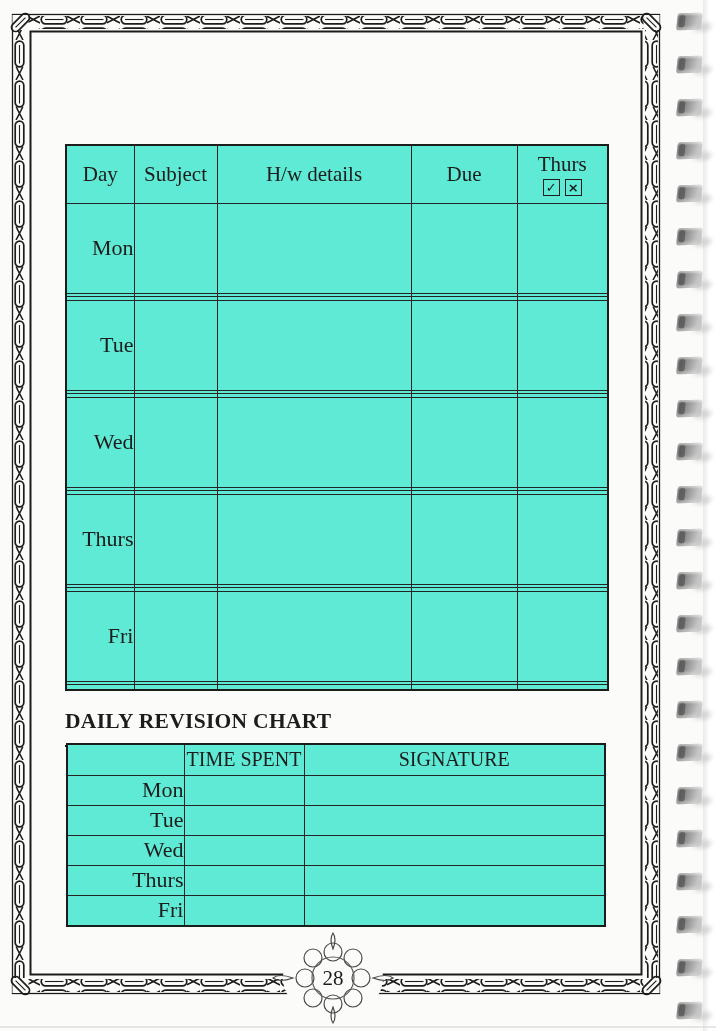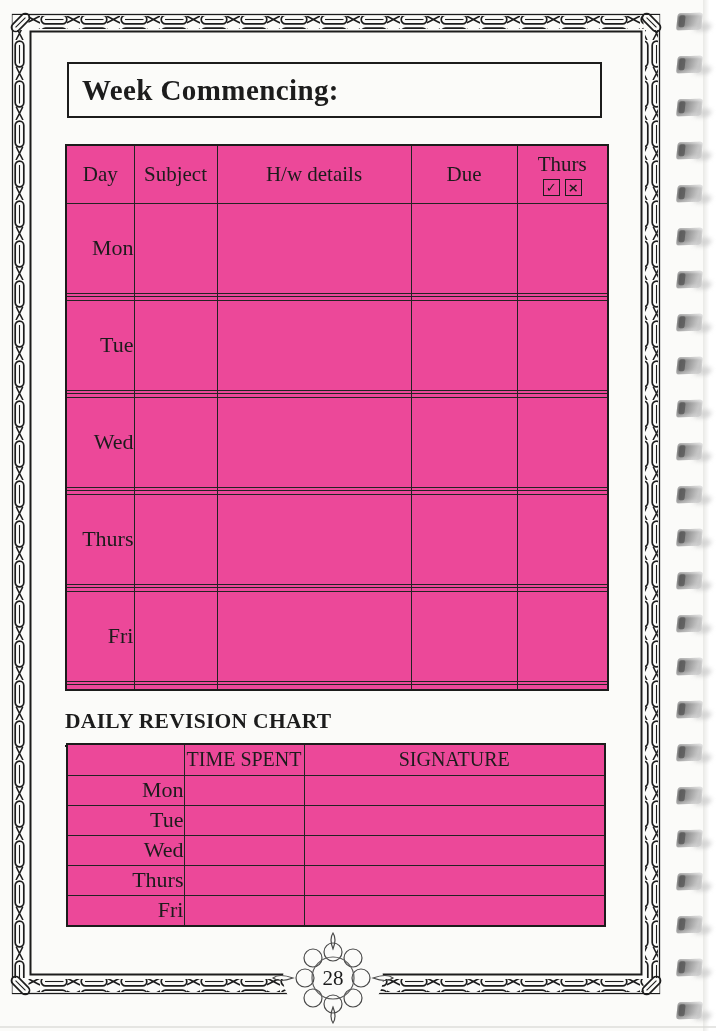--- a/index.html
+++ b/index.html
@@ -14,21 +14,21 @@
         background:#d9d9d6;opacity:.65;}
   svg.frame{position:absolute;left:0;top:0;pointer-events:none;}
 
   .content{position:absolute;left:32px;top:32px;width:609px;height:943px;}
 
   .week-box{position:absolute;left:35px;top:30px;width:531px;height:52px;
         border:2.5px solid #1c1c1c;display:flex;align-items:center;}
   .week-box span{font-size:29px;font-weight:bold;letter-spacing:.4px;
         padding-left:13px;}
 
-  table{border-collapse:collapse;table-layout:fixed;background:#ec4899;}
+  table{border-collapse:collapse;table-layout:fixed;background:#5eead4;}
   table.hw{position:absolute;left:33px;top:112px;width:542px;height:547px;
         border:2.4px solid #1c1c1c;}
   table.hw th,table.hw td{border:1.6px solid #232323;padding:0;}
   table.hw thead tr{height:58px;}
   table.hw th{font-weight:normal;font-size:21px;text-align:center;vertical-align:middle;}
   td.day{font-size:22px;text-align:right;padding-left:10px;vertical-align:middle;}
   .cbrow{margin-top:2px;display:flex;justify-content:center;gap:5px;}
   .cbx{width:15px;height:15px;border:1.8px solid #1c1c1c;display:inline-flex;
         align-items:center;justify-content:center;
         font:bold 13px/13px "DejaVu Sans",sans-serif;}
@@ -128,23 +128,20 @@
         <circle cx="0" cy="-26" r="9"></circle>
           <circle cx="0" cy="26" r="9"></circle>
         <circle cx="0" cy="0" r="21" stroke="#5a5a5a"></circle>
       </g>
       <text x="0" y="7" text-anchor="middle" font-size="21" font-family="Liberation Serif, serif" fill="#1c1c1c">28</text>
     </g>
   </svg>
 
   <div class="content">
 
-    <div class="week-box">
-      <span>Week Commencing:</span>
-    </div>
 
     <table class="hw">
       <colgroup>
         <col style="width:68px">
           <col style="width:83px">
           <col style="width:194px">
         <col style="width:106px">
           <col style="width:91px">
       </colgroup>
       <thead>

